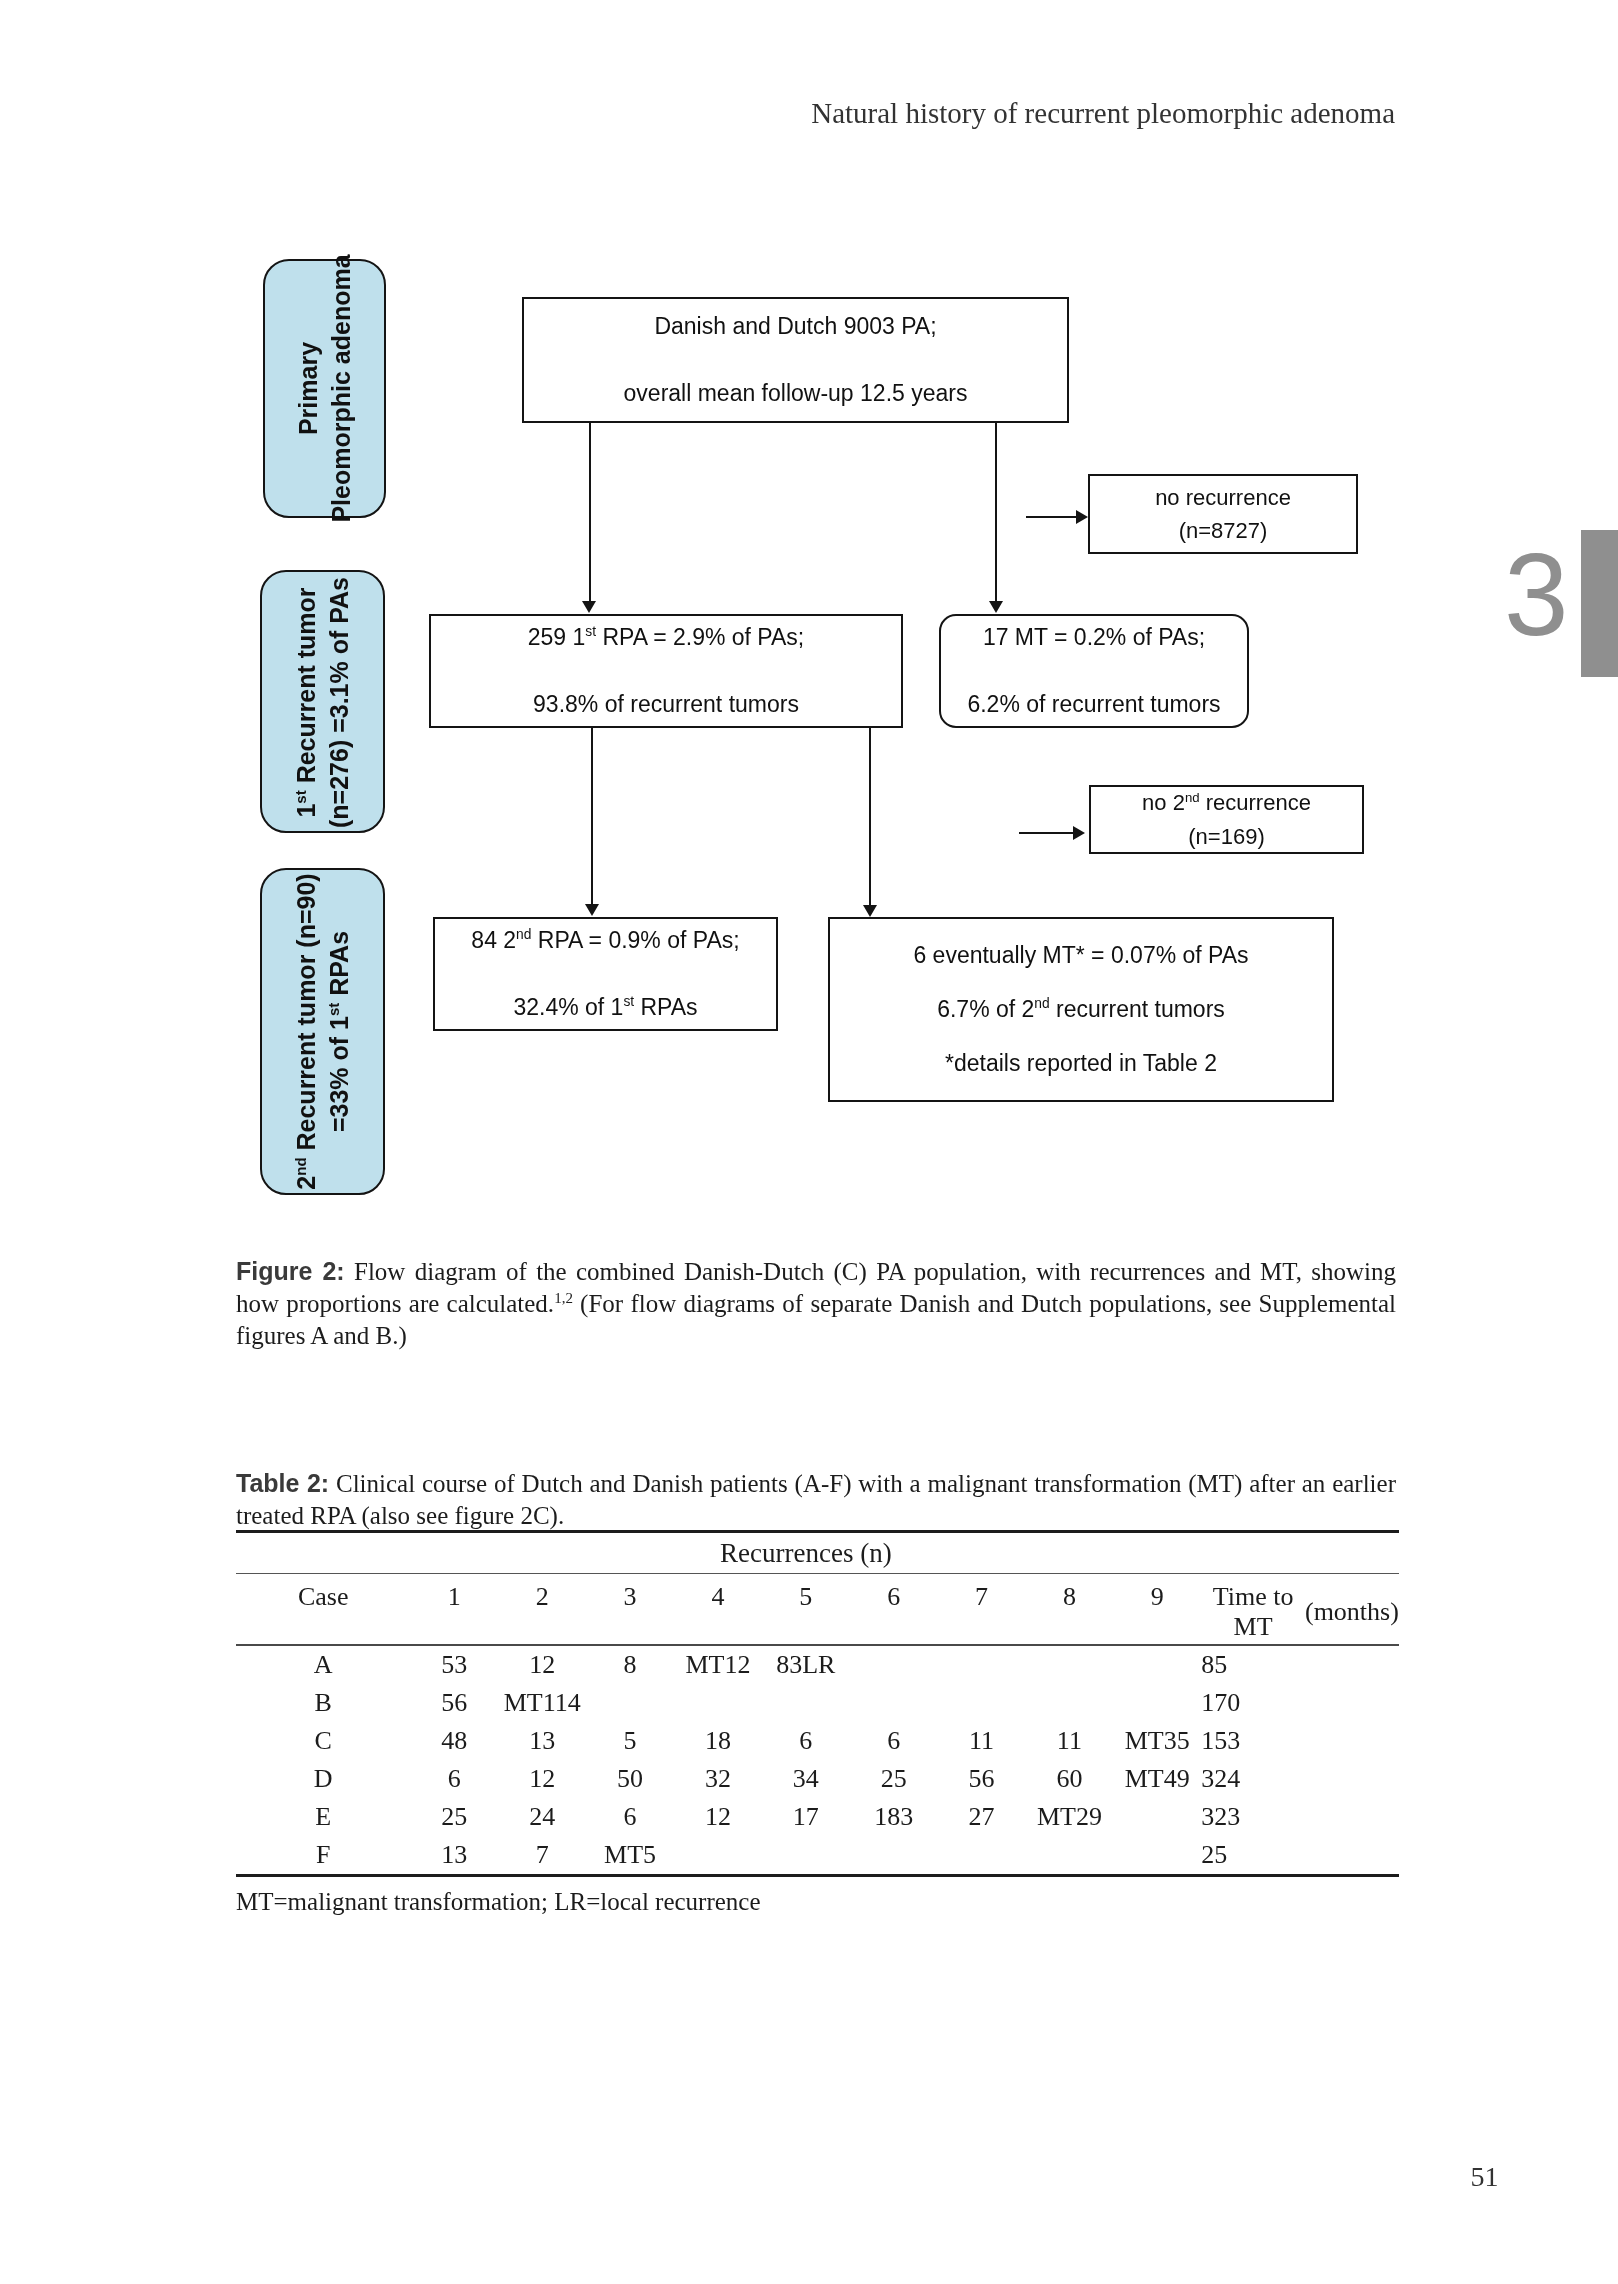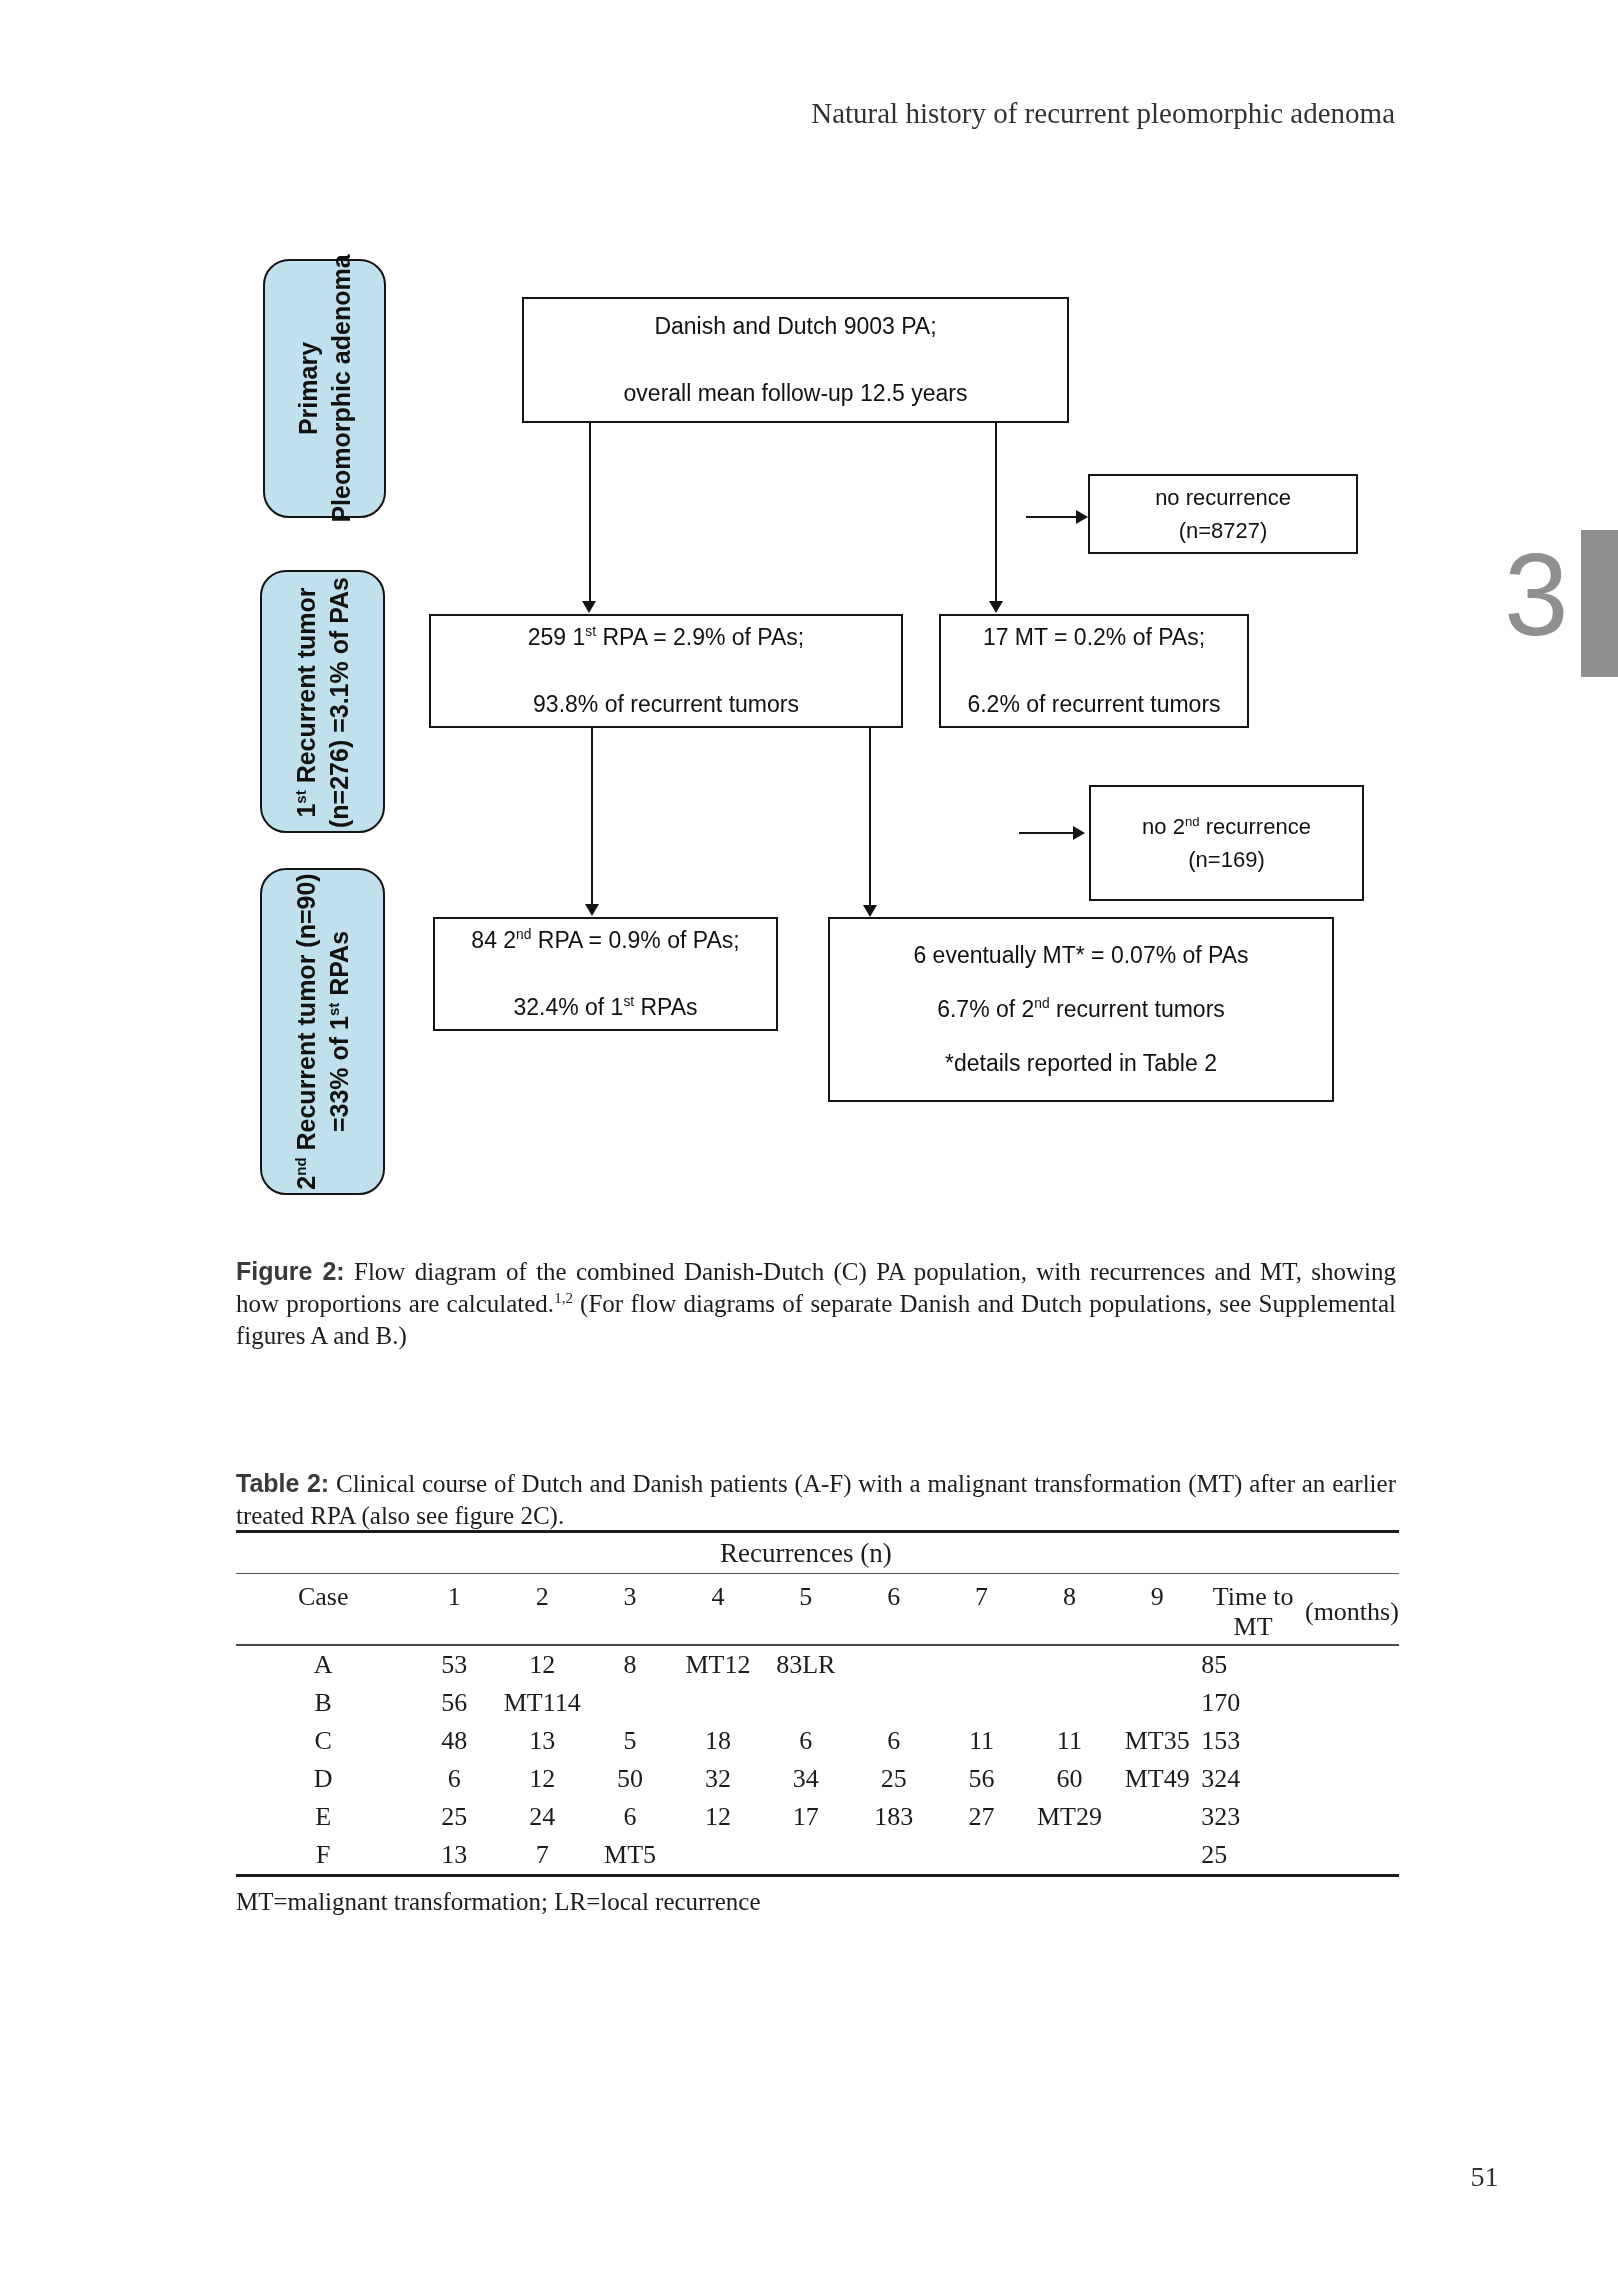--- a/index.html
+++ b/index.html
@@ -97,26 +97,26 @@
     <div class="dbox gap-small" style="left:1088px;top:474px;width:270px;height:80px;">
       <div><span>no recurrence</span><sup></sup><span></span></div>
       <div><span>(n=8727)</span><sup></sup><span></span></div>
     </div>
 
     <div class="dbox gap-two" style="left:429px;top:614px;width:474px;height:114px;">
       <div><span>259 1</span><sup>st</sup><span> RPA = 2.9% of PAs;</span></div>
       <div><span>93.8% of recurrent tumors</span><sup></sup><span></span></div>
     </div>
 
-    <div class="dbox gap-two" style="left:939px;top:614px;width:310px;height:114px;">
+    <div class="dbox gap-two" style="left:939px;top:614px;width:310px;height:114px;border-radius:17px;">
       <div><span>17 MT = 0.2% of PAs;</span><sup></sup><span></span></div>
       <div><span>6.2% of recurrent tumors</span><sup></sup><span></span></div>
     </div>
 
-    <div class="dbox gap-small" style="left:1089px;top:785px;width:275px;height:116px;">
+    <div class="dbox gap-small" style="left:1089px;top:785px;width:275px;height:69px;">
       <div><span>no 2</span><sup>nd</sup><span> recurrence</span></div>
       <div><span>(n=169)</span><sup></sup><span></span></div>
     </div>
 
     <div class="dbox gap-two" style="left:433px;top:917px;width:345px;height:114px;">
       <div><span>84 2</span><sup>nd</sup><span> RPA = 0.9% of PAs;</span></div>
       <div><span>32.4% of 1</span><sup>st</sup><span> RPAs</span></div>
     </div>
 
     <div class="dbox gap-three" style="left:828px;top:917px;width:506px;height:185px;">

